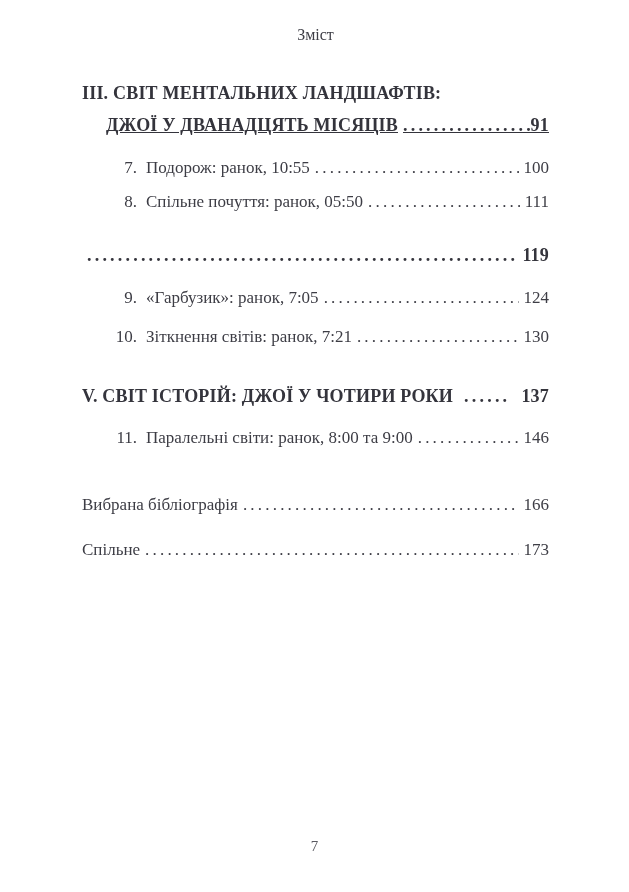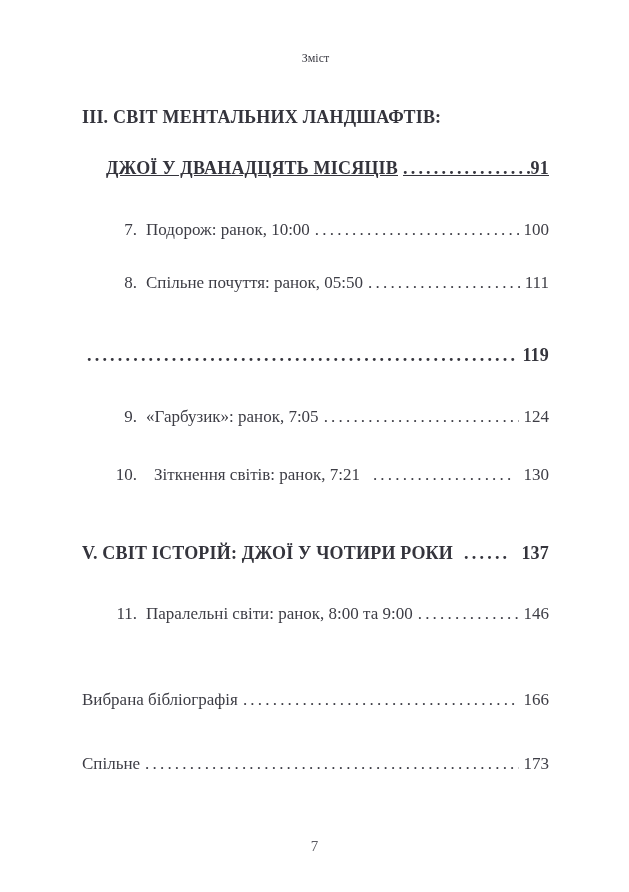--- a/index.html
+++ b/index.html
@@ -17,23 +17,23 @@
     overflow: hidden;
   }
   .content {
     position: absolute;
     left: 82px;
     top: 0;
     width: 467px;
   }
   .page-title {
     text-align: center;
-    font-size: 12px;
+    font-size: 16px;
     line-height: 19px;
-    padding-top: 49px;
+    padding-top: 25px;
     color: #3d3d45;
   }
   .row {
     display: flex;
     align-items: baseline;
     line-height: 22px;
     font-size: 17px;
   }
   .heading {
     font-weight: 700;
@@ -63,41 +63,40 @@
     padding-left: 5px;
     letter-spacing: 3.2px;
     min-width: 10px;
   }
   .dots::before {
     content: "..........................................................................................................................................................";
   }
   .pageref {
     padding-left: 5px;
     text-align: right;
-    margin-top: 19px;
   }
   .heading .pageref { padding-left: 4px; }
   .tight .pageref { padding-left: 0px; }
   .footer-num {
     position: absolute;
     top: 838px;
     left: 0;
     width: 629px;
     text-align: center;
     font-size: 15px;
     color: #595960;
   }
   
   .mt-s3l1 { margin-top: 38px; }
   .mt-s3l2 { margin-top: 10px; }
   .mt-i7  { margin-top: 21px; }
   .mt-i8  { margin-top: 12px; }
   .mt-s4  { margin-top: 31px; }
   .mt-i9  { margin-top: 21px; }
-  .mt-i10 { margin-top: 17px; gap: 8px; }
+  .mt-i10 { margin-top: 17px; }
   .mt-s5  { margin-top: 37px; gap: 6px; }
   .mt-i11 { margin-top: 20px; }
   .mt-bib { margin-top: 45px; }
   .mt-ack { margin-top: 23px; }
 </style>
 </head>
 <body>
 
 <div class="page">
   <div class="content">
@@ -108,21 +107,21 @@
       <span class="label">III. СВІТ МЕНТАЛЬНИХ ЛАНДШАФТІВ:</span>
     </div>
     <div class="row heading heading-cont tight mt-s3l2">
       <span class="label">ДЖОЇ У ДВАНАДЦЯТЬ МІСЯЦІВ</span>
       <span class="dots"></span>
       <span class="pageref">91</span>
     </div>
 
     <div class="row item mt-i7">
       <span class="num">7.</span>
-      <span class="label">Подорож: ранок, 10:00</span>
+      <span class="label">Подорож: ранок, 10:55</span>
       <span class="dots"></span>
       <span class="pageref">100</span>
     </div>
     <div class="row item mt-i8">
       <span class="num">8.</span>
       <span class="label">Спільне почуття: ранок, 05:50</span>
       <span class="dots"></span>
       <span class="pageref">111</span>
     </div>
 

